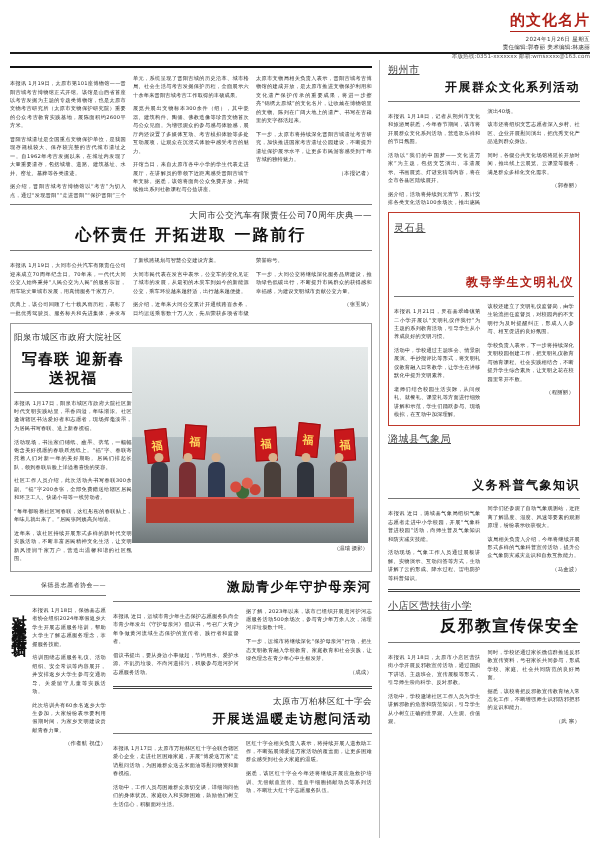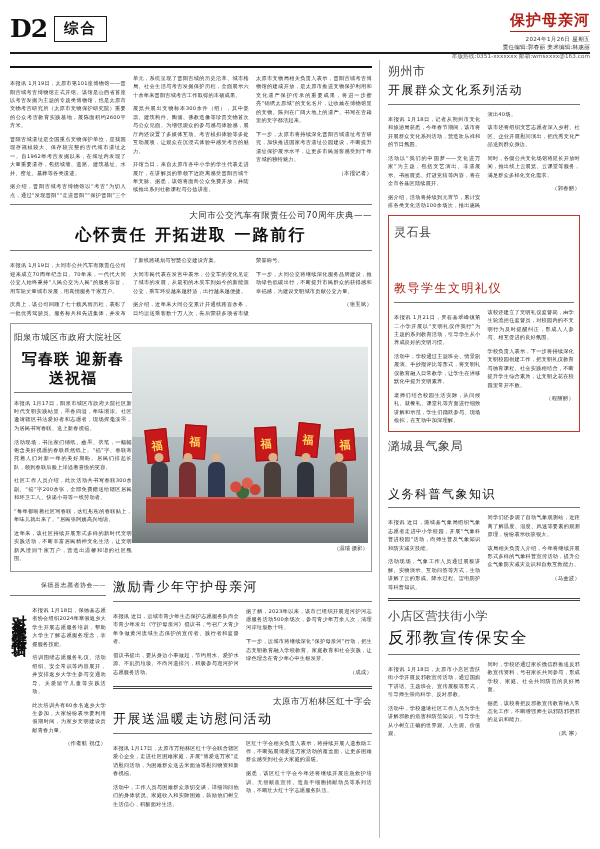--- a/index.html
+++ b/index.html
@@ -80,22 +80,22 @@
     letter-spacing: .5px; margin: 5px 0 3px 0;
   }
   .headline-2 {
     font-family: "DejaVu Serif", "Liberation Serif", serif;
     font-size: 16px; font-weight: bold; color: #111;
     text-align: center; letter-spacing: 2px; line-height: 1.25;
     margin: 3px 0 5px 0;
   }
   .headline-3 {
     font-family: "DejaVu Serif", "Liberation Serif", serif;
-    font-size: 13px; font-weight: normal; color: #111;
-    text-align: left; letter-spacing: 1.5px; line-height: 1.3;
+    font-size: 13px; font-weight: bold; color: #111;
+    text-align: right; letter-spacing: 1.5px; line-height: 1.3;
     margin: 3px 0 4px 0;
   }
   .headline-red {
     color: #b02118;
   }
 
   
   .body {
     font-size: 5.2px;
     line-height: 1.62;
@@ -166,46 +166,42 @@
     font-size: 5.4px; color: #333; text-align: right; margin-top: 2px;
   }
 
   
   .boxed {
     border: 1.4px solid #c0392b;
     padding: 5px 5px 6px 5px;
     margin: 6px 0;
   }
   .tag-line {
-    font-size: 12px; color: #444; margin: 3px 0 2px; letter-spacing: .5px;
+    font-size: 10px; color: #444; margin: 3px 0 2px; letter-spacing: .5px; text-decoration: underline;
   }
 
   .vert-head {
     writing-mode: vertical-rl;
     text-orientation: upright;
     font-family: "DejaVu Serif","Liberation Serif",serif;
     font-weight: bold; font-size: 15px; color: #111;
     letter-spacing: 3px; line-height: 1.15;
     height: 150px; margin: 2px auto;
   }
   .flexrow { display: flex; gap: 5px; }
 </style>
 </head>
 <body>
 
 <div class="page">
 <div class="inner">
 
   <div class="masthead">
-    <div class="masthead-left">
-      <div class="page-num">D2</div>
-      <div class="section-box">综合</div>
-    </div>
     <div class="masthead-right">
-      <div class="paper-title">保护母亲河</div>
+      <div class="paper-title">的文化名片</div>
       <div class="paper-meta">
         <div class="row1">2024年1月26日    星期五</div>
         <div class="row2">责任编辑:郭春丽    美术编辑:林惠丽</div>
         <div class="row3">本版热线:0351-xxxxxxx   邮箱:wmsxxxx@163.com</div>
       </div>
     </div>
   </div>
 
   <div class="columns">
 

